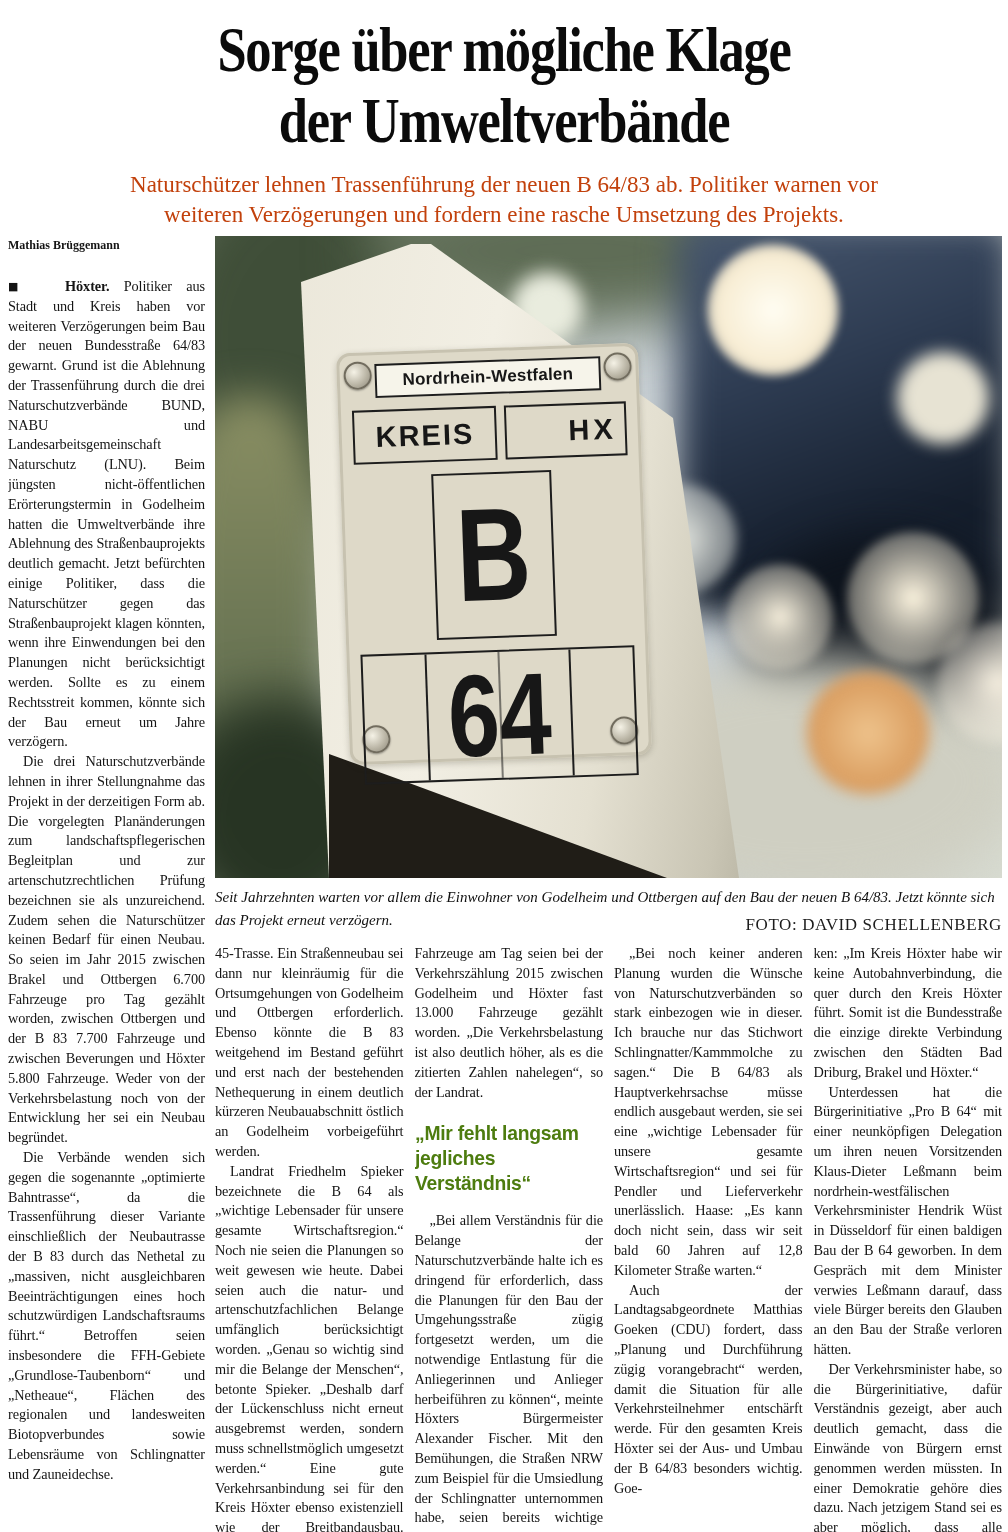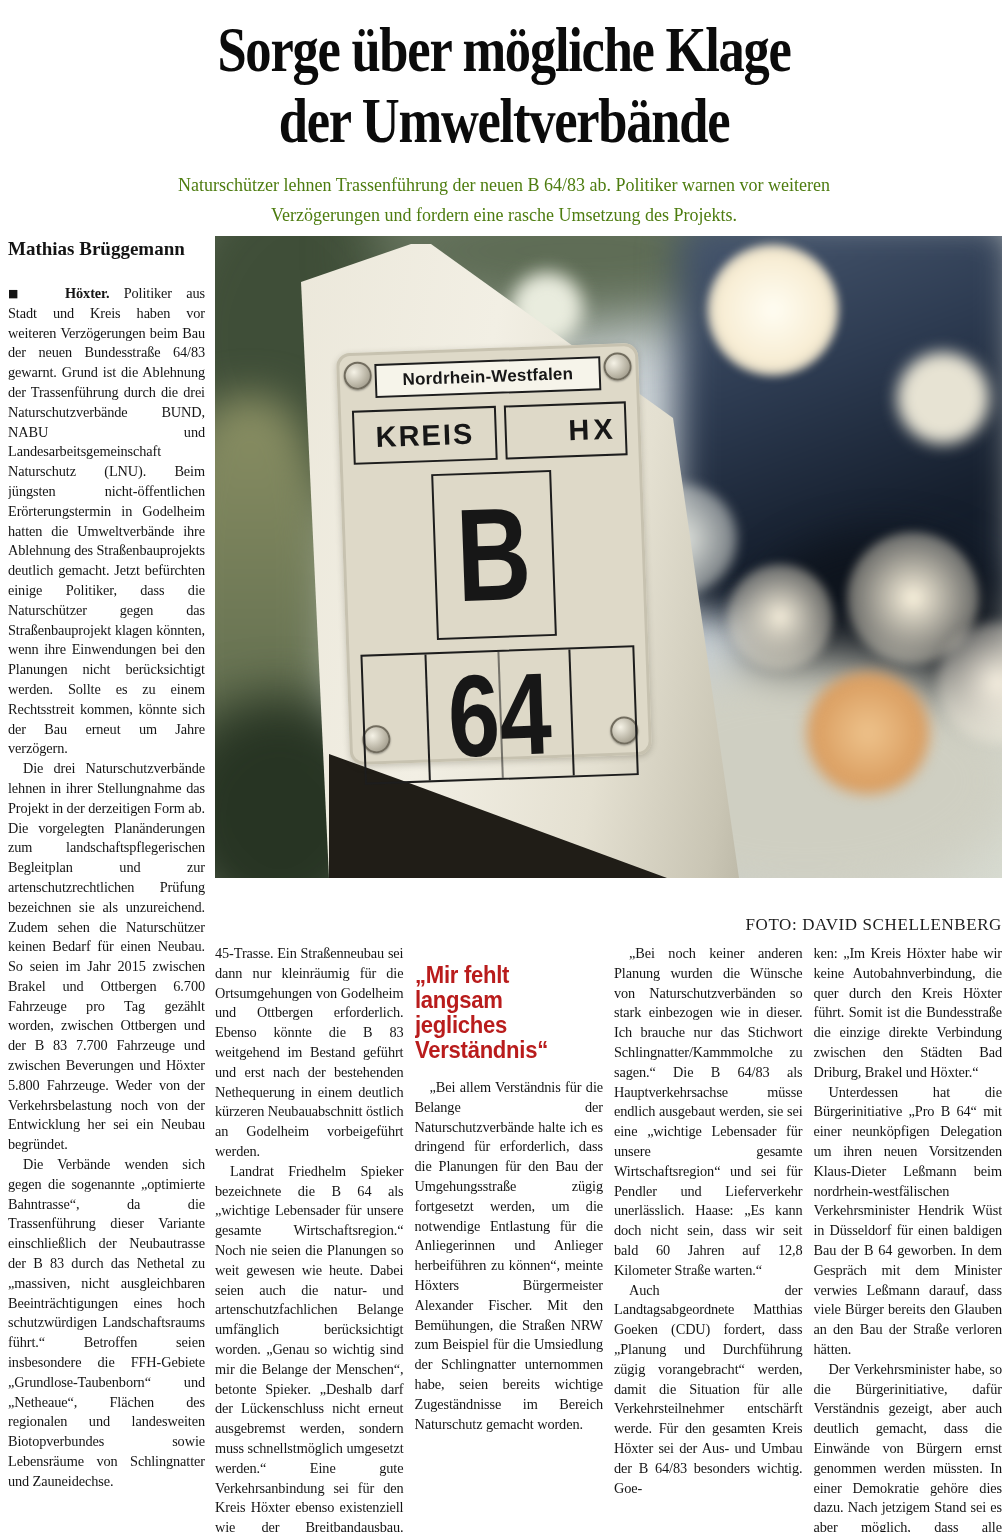--- a/index.html
+++ b/index.html
@@ -5,32 +5,32 @@
   html,body{margin:0;padding:0;}
   body{
     width:1008px;height:1532px;background:#ffffff;overflow:hidden;position:relative;
     font-family:"Liberation Serif", serif;color:#141414;
   }
   
   .headline{margin-top:14px;text-align:center;font-weight:bold;color:#0b0b0b;
     font-size:64px;line-height:71px;letter-spacing:-1.5px;
     transform:scaleX(0.82);transform-origin:50% 0;}
   .subheadline{margin:14px auto 0;width:760px;text-align:center;
-    font-size:18px;line-height:30px;color:#4d7c0f;}
+    font-size:23px;line-height:30px;color:#c2410c;}
   
   .content{display:flex;gap:10px;padding:0 6px 0 8px;margin-top:6px;}
   .first-col{width:197px;height:1306px;overflow:hidden;}
   .right-zone{width:787px;}
-  .byline{font-weight:bold;font-size:19px;margin:2px 0 24px;}
+  .byline{font-weight:bold;font-size:12px;margin:2px 0 24px;}
   .p{margin:0;text-align:justify;font-size:14.3px;line-height:19.8px;letter-spacing:-0.1px;}
   .p.indent{text-indent:15px;}
   .sq{font-family:"DejaVu Sans",sans-serif;font-size:11px;vertical-align:1px;margin-right:5px;}
   .lead-loc{font-weight:bold;margin-left:31px;}
   .colhead{font-family:"Liberation Sans",sans-serif;font-weight:bold;
-    font-size:24px;line-height:25px;margin:18px 0 16px;color:#b91c1c;}
+    font-size:21px;line-height:25px;margin:18px 0 16px;color:#4d7c0f;}
   .colhead > span{display:inline-block;transform:scaleX(0.92);transform-origin:0 50%;letter-spacing:-0.3px;}
   
   .photo{position:relative;width:787px;height:642px;overflow:hidden;background:#aab4ab;}
   .ph-base{position:absolute;inset:0;
     background:linear-gradient(100deg,#86907b 0%,#98a18e 14%,#b4bcb2 30%,#ccd3d6 48%,#c6cfd6 66%,#d3d6d0 84%,#d8dcd2 100%);}
   .blob{position:absolute;border-radius:50%;}
   .b-foliage{left:-60px;top:-80px;width:280px;height:360px;background:#3f4e38;filter:blur(30px);}
   .b-olive{left:-40px;top:160px;width:150px;height:430px;border-radius:40%;
     background:linear-gradient(#8a8f63,#55644a);filter:blur(20px);}
   .b-dark-bl{left:-50px;top:460px;width:230px;height:240px;background:#273423;filter:blur(26px);}
@@ -154,31 +154,33 @@
           <div class="row64">
             <div class="vline vl1"></div>
             <div class="vline vl2"></div>
             <div class="vline vl3"></div>
             <div class="num64">64</div>
           </div>
         </div>
       </div>
 
       <div class="caption">
+        <p class="caption-text">Seit Jahrzehnten warten vor allem die Einwohner von Godelheim und Ottbergen auf den Bau der neuen B 64/83. Jetzt könnte sich das Projekt erneut verzögern.</p>
         <span class="credit">FOTO: DAVID SCHELLENBERG</span>
       </div>
 
       <div class="cols">
 
         <div class="bcol">
           <p class="p">45-Trasse. Ein Straßenneubau sei dann nur kleinräumig für die Ortsumgehungen von Godelheim und Ottbergen erforderlich. Ebenso könnte die B 83 weitgehend im Bestand geführt und erst nach der bestehenden Nethequerung in einem deutlich kürzeren Neubauabschnitt östlich an Godelheim vorbeigeführt werden.</p>
           <p class="p indent">Landrat Friedhelm Spieker bezeichnete die B 64 als „wichtige Lebensader für unsere gesamte Wirtschaftsregion.“ Noch nie seien die Planungen so weit gewesen wie heute. Dabei seien auch die natur- und artenschutzfachlichen Belange umfänglich berücksichtigt worden. „Genau so wichtig sind mir die Belange der Menschen“, betonte Spieker. „Deshalb darf der Lückenschluss nicht erneut ausgebremst werden, sondern muss schnellstmöglich umgesetzt werden.“ Eine gute Verkehrsanbindung sei für den Kreis Höxter ebenso existenziell wie der Breitbandausbau. Spieker korrigierte auch die Zahlen, die die Naturschutzverbände zu den Verkehrsbelastungen vorgelegt hatten. Statt 5.800 bis 7.770</p>
         </div>
 
         <div class="bcol">
+          <p class="p">Fahrzeuge am Tag seien bei der Verkehrszählung 2015 zwischen Godelheim und Höxter fast 13.000 Fahrzeuge gezählt worden. „Die Verkehrsbelastung ist also deutlich höher, als es die zitierten Zahlen nahelegen“, so der Landrat.</p>
           <div class="colhead"><span>„Mir fehlt langsam jegliches Verständnis“</span></div>
           <p class="p indent">„Bei allem Verständnis für die Belange der Naturschutzverbände halte ich es dringend für erforderlich, dass die Planungen für den Bau der Umgehungsstraße zügig fortgesetzt werden, um die notwendige Entlastung für die Anliegerinnen und Anlieger herbeiführen zu können“, meinte Höxters Bürgermeister Alexander Fischer. Mit den Bemühungen, die Straßen NRW zum Beispiel für die Umsiedlung der Schlingnatter unternommen habe, seien bereits wichtige Zugeständnisse im Bereich Naturschutz gemacht worden.</p>
 
         </div>
 
         <div class="bcol">
           <p class="p indent">„Bei noch keiner anderen Planung wurden die Wünsche von Naturschutzverbänden so stark einbezogen wie in dieser. Ich brauche nur das Stichwort Schlingnatter/Kammmolche zu sagen.“ Die B 64/83 als Hauptverkehrsachse müsse endlich ausgebaut werden, sie sei eine „wichtige Lebensader für unsere gesamte Wirtschaftsregion“ und sei für Pendler und Lieferverkehr unerlässlich. Haase: „Es kann doch nicht sein, dass wir seit bald 60 Jahren auf 12,8 Kilometer Straße warten.“</p>
           <p class="p indent">Auch der Landtagsabgeordnete Matthias Goeken (CDU) fordert, dass „Planung und Durchführung zügig vorangebracht“ werden, damit die Situation für alle Verkehrsteilnehmer entschärft werde. Für den gesamten Kreis Höxter sei der Aus- und Umbau der B 64/83 besonders wichtig. Goe-</p>
         </div>
 

